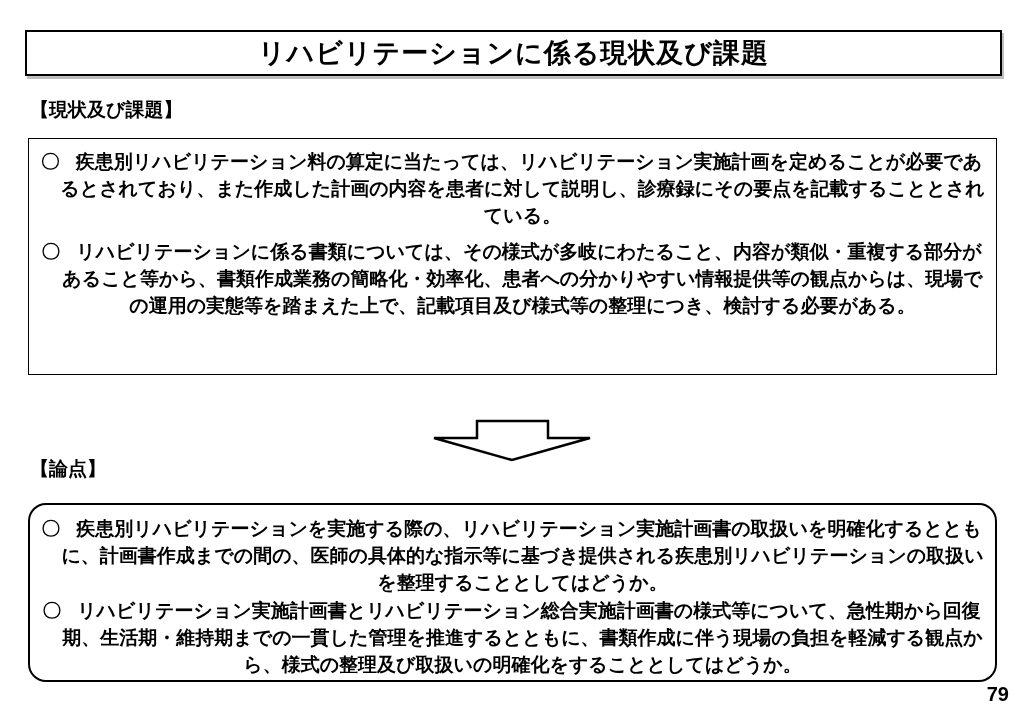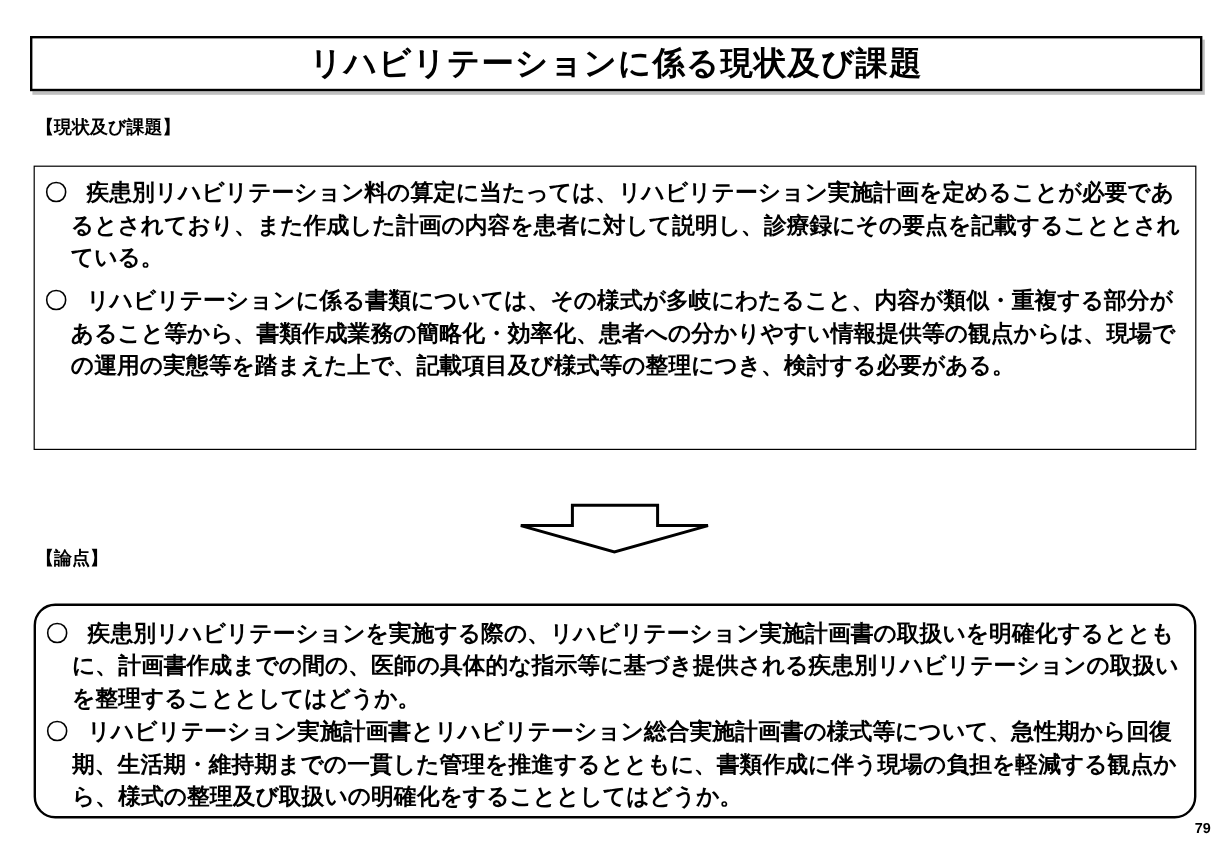--- a/index.html
+++ b/index.html
@@ -3,34 +3,35 @@
 <meta charset="utf-8">
 <style>
   html,body{margin:0;padding:0;background:#fff;}
   .slide{
     position:relative;
     width:1024px;height:716px;
     background:#ffffff;
     font-family:"Liberation Sans","DejaVu Sans",sans-serif;
     color:#000;
     overflow:hidden;
+    text-align:center;
   }
   .title-box{
     position:absolute;left:25px;top:30px;width:973px;height:42px;
     border:2.5px solid #000;
     background:#fff;
     box-shadow:2px 3px 0 rgba(0,0,0,0.25);
     display:flex;align-items:center;justify-content:center;
   }
   .title-box h1{
     margin:0;font-size:27px;font-weight:bold;letter-spacing:1px;
   }
   .section-label{
     position:absolute;left:30px;
-    font-size:15px;font-weight:bold;
+    font-size:19px;font-weight:bold;
   }
   .label-status{top:97px;}
   .label-issues{top:456px;}
   .content-box{
     position:absolute;left:28px;width:969px;
     background:#fff;
     box-sizing:border-box;
     padding:9px 10px 6px 8px;
   }
   .box-status{
@@ -51,21 +52,21 @@
     font-weight:bold;
     line-height:27px;
   }
   .box-issues .bullet{margin-bottom:1px;}
   .marker{margin-right:16px;}
   .arrow-wrap{
     position:absolute;left:432px;top:419px;width:160px;height:44px;
   }
   .page-number{
     position:absolute;right:15px;top:683px;
-    font-size:12px;font-weight:bold;
+    font-size:20px;font-weight:bold;
   }
 </style>
 </head>
 <body>
 
 <div class="slide">
 
   <div class="title-box">
     <h1>リハビリテーションに係る現状及び課題</h1>
   </div>

